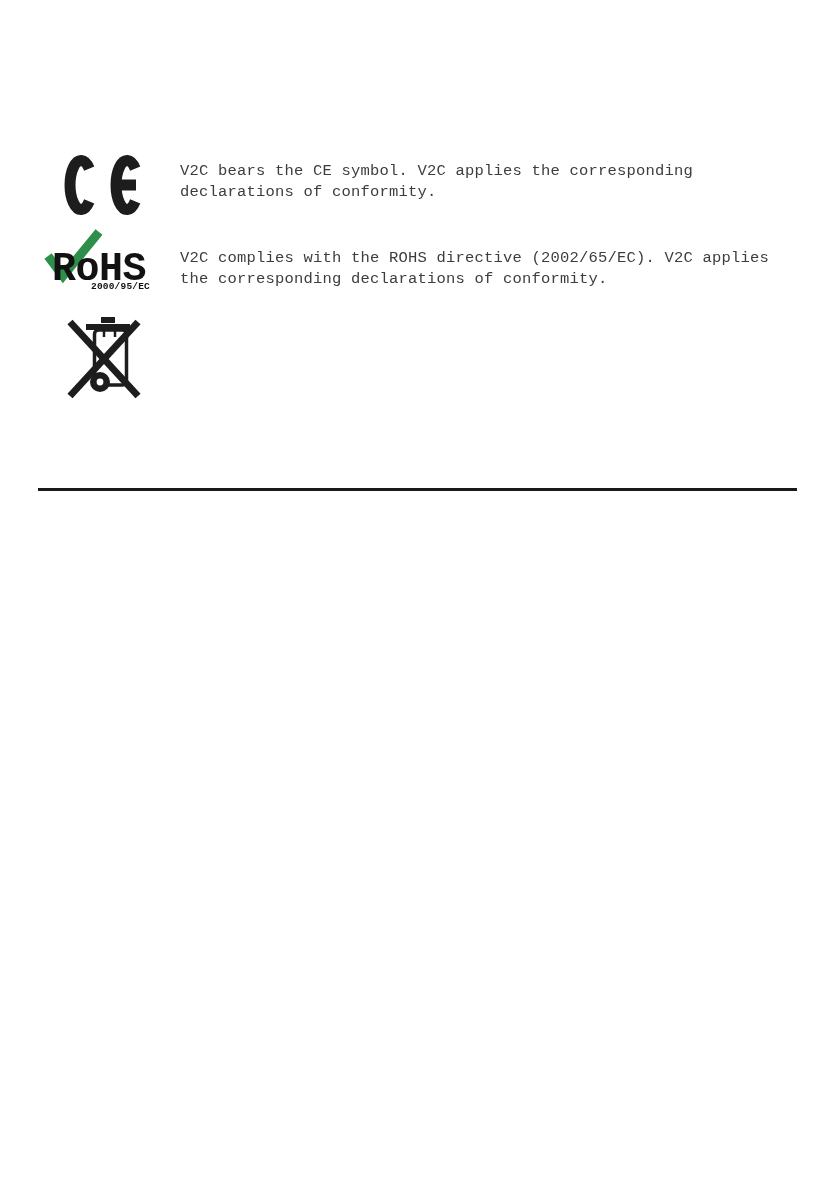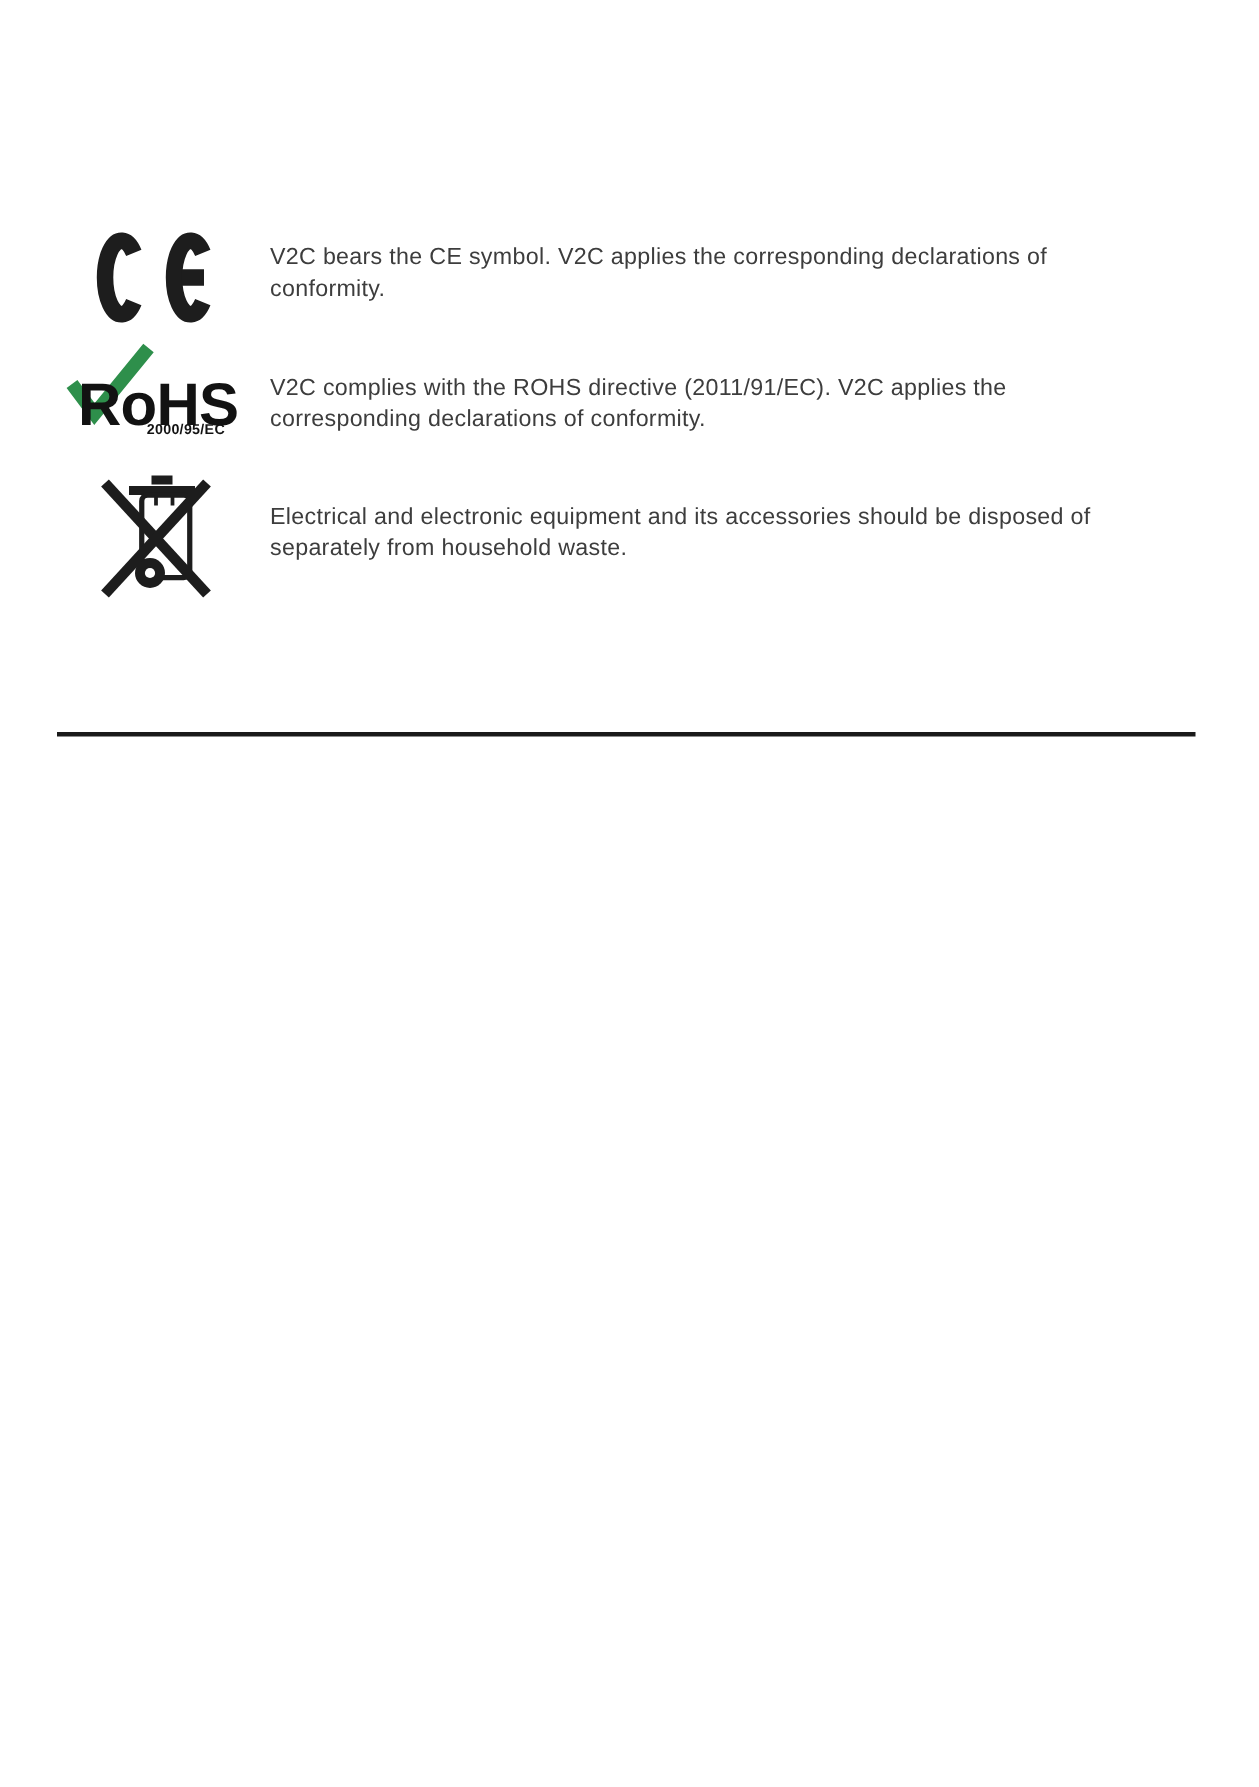--- a/index.html
+++ b/index.html
@@ -2,21 +2,21 @@
 <html><head>
 <meta charset="utf-8">
 <style>
   * { box-sizing: border-box; }
   html, body { margin: 0; padding: 0; background: #ffffff; }
   .page {
     position: relative;
     width: 839px;
     height: 1191px;
     background: #ffffff;
-    font-family: Liberation Sans, sans-serif;
+    font-family: Liberation Mono, monospace;
     overflow: hidden;
   }
   .icon-cell { position: absolute; }
 
   .row-text {
     position: absolute;
     left: 180px;
     width: 592px;
     margin: 0;
     font-size: 15.5px;
@@ -84,38 +84,37 @@
   </div>
   <p class="row-text text-ce">V2C bears the CE symbol. V2C applies the corresponding declarations of conformity.</p>
 
   <div class="icon-cell rohs-logo">
     <svg class="rohs-check-svg" width="118" height="62" viewBox="0 0 118 62">
       <polyline points="4,27 19,47 55,3" fill="none" stroke="#2e8f4b" stroke-width="9"></polyline>
     </svg>
     <span class="rohs-label">RoHS</span>
     <span class="rohs-directive">2000/95/EC</span>
   </div>
-  <p class="row-text text-rohs">V2C complies with the ROHS directive (2011/91/EC). V2C applies the corresponding declarations of conformity.</p>
+  <p class="row-text text-rohs">V2C complies with the ROHS directive (2002/65/EC). V2C applies the corresponding declarations of conformity.</p>
 
   <div class="icon-cell icon-weee">
     <svg width="76" height="90" viewBox="0 0 76 90">
 
       <rect x="35" y="5" width="14" height="6" fill="#1d1d1d"></rect>
 
       <rect x="20" y="12" width="44" height="6" fill="#1d1d1d"></rect>
 
       <rect x="28.5" y="18" width="32" height="55" rx="4" fill="none" stroke="#1d1d1d" stroke-width="3.5"></rect>
 
       <line x1="38" y1="18" x2="38" y2="25" stroke="#1d1d1d" stroke-width="2.5"></line>
       <line x1="49" y1="18" x2="49" y2="25" stroke="#1d1d1d" stroke-width="2.5"></line>
 
       <circle cx="34" cy="70" r="10" fill="#1d1d1d"></circle>
       <circle cx="34" cy="70" r="3.4" fill="#ffffff"></circle>
 
       <line x1="4" y1="10" x2="72" y2="84" stroke="#1d1d1d" stroke-width="7"></line>
       <line x1="72" y1="10" x2="4" y2="84" stroke="#1d1d1d" stroke-width="7"></line>
     </svg>
   </div>
-  <p class="row-text text-weee">Electrical and electronic equipment and its accessories should be disposed of separately from household waste.</p>
 
   <div class="divider"></div>
 
 </div>
 
 </body></html>

